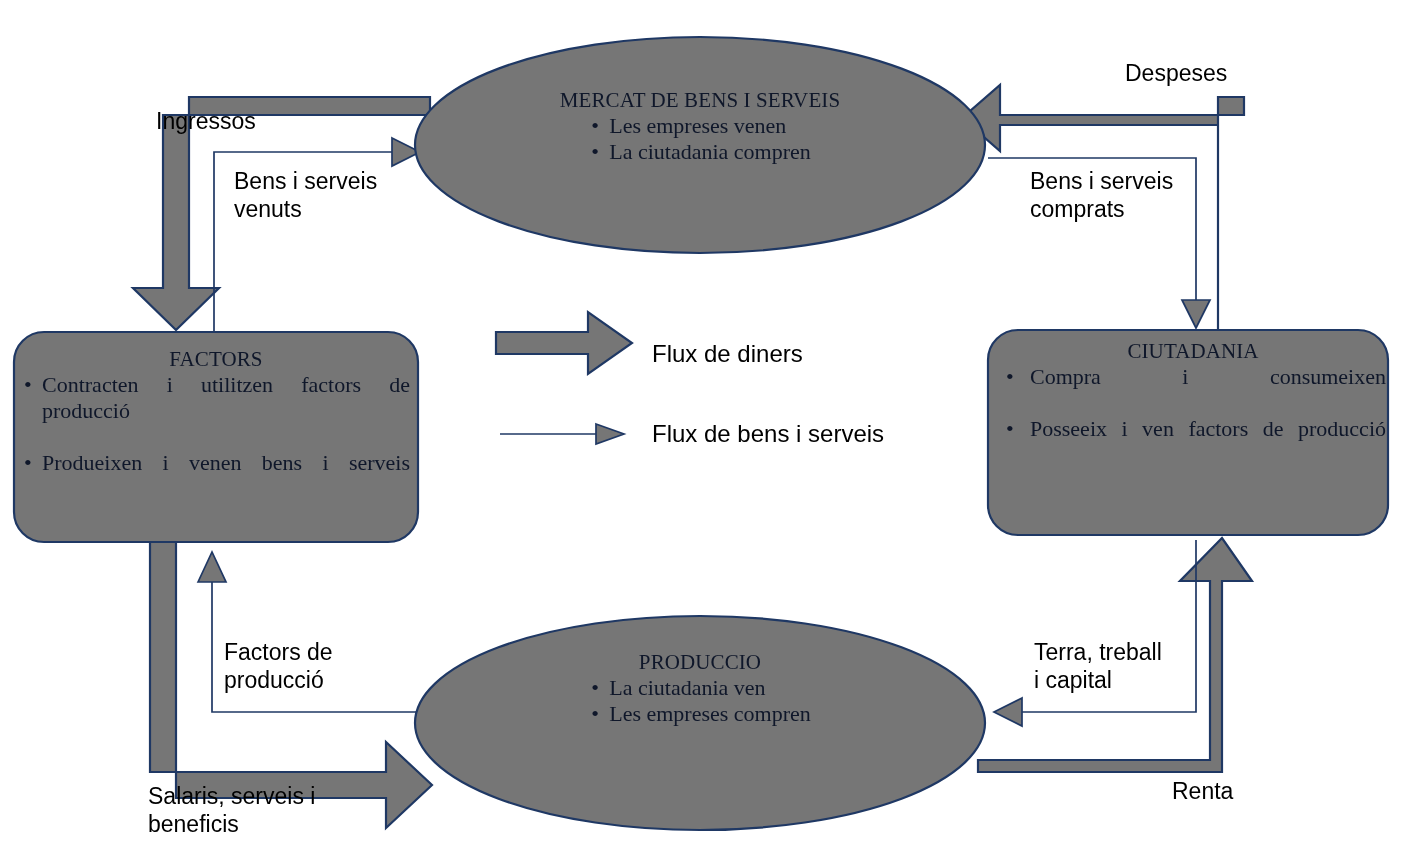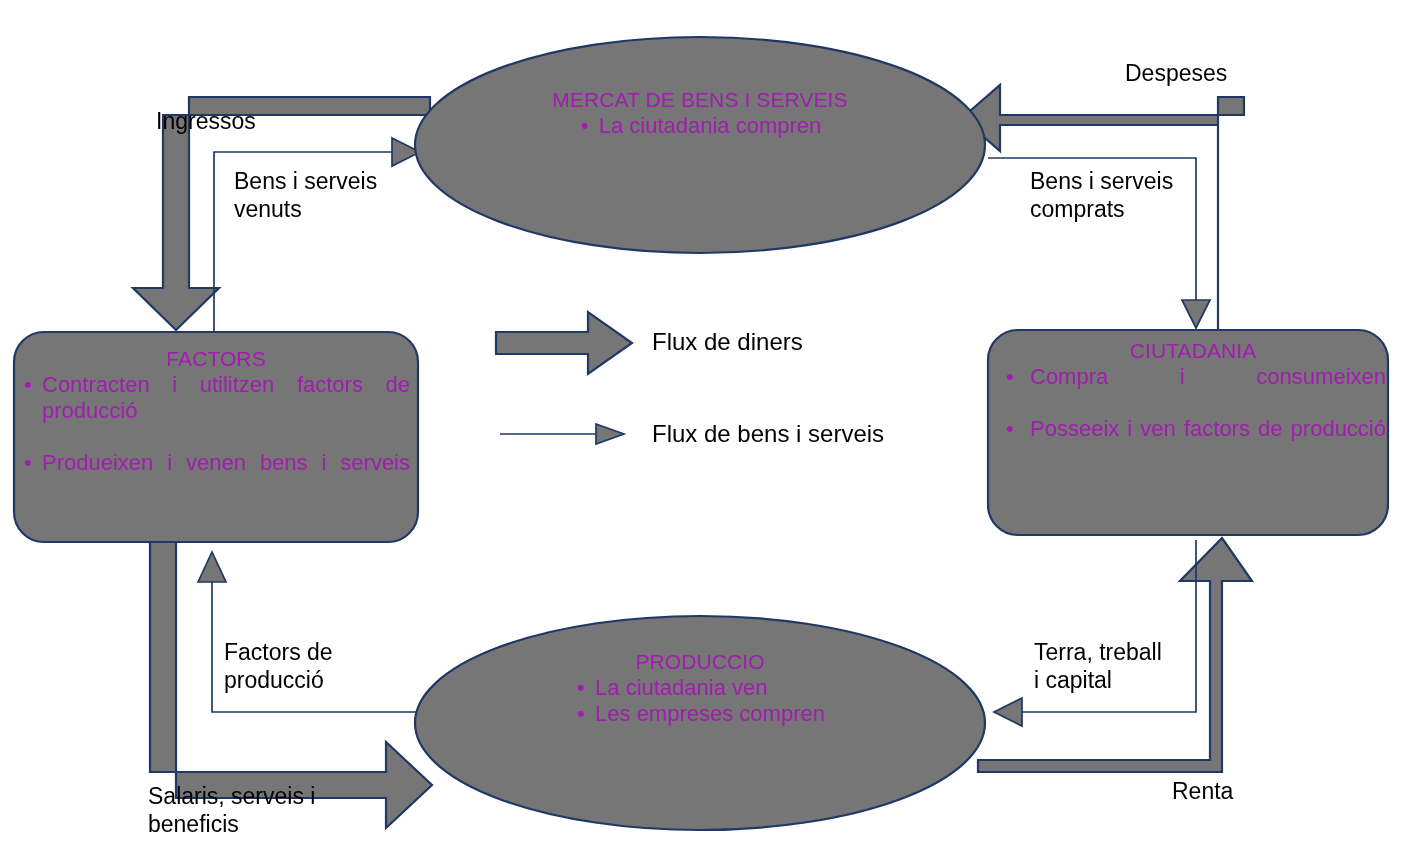--- a/index.html
+++ b/index.html
@@ -46,22 +46,22 @@
   }
   .goods-head {
     fill: #767676;
     stroke: #1F3864;
     stroke-width: 1.7;
     stroke-linejoin: miter;
   }
   
   .node-text {
     position: absolute;
-    color: #a21caf;
-    font-family: Liberation Sans, sans-serif;
+    color: #0f172a;
+    font-family: Liberation Serif, serif;
     line-height: 1.18;
     pointer-events: none;
   }
   .node-title {
     text-align: center;
     font-size: 21px;
     letter-spacing: .1px;
     white-space: nowrap;
   }
   .bullets {
@@ -156,20 +156,21 @@
 
     <path class="money-flow" d="M 496,332 L 588,332 L 588,312 L 632,343 L 588,374 L 588,354 L 496,354 Z"></path>
 
     <path class="goods-flow" d="M 500,434 L 596,434"></path>
     <path class="goods-head" d="M 596,424 L 624,434 L 596,444 Z"></path>
   </svg>
 
   <div class="node-text" id="mercat-bs-text">
     <div class="node-title">MERCAT DE BENS I SERVEIS</div>
     <ul class="bullets center-list">
+      <li>Les empreses venen</li>
       <li>La ciutadania compren</li>
     </ul>
   </div>
 
   <div class="node-text" id="mercat-fp-text">
     <div class="node-title">PRODUCCIO</div>
     <ul class="bullets center-list">
       <li>La ciutadania ven</li>
       <li>Les empreses compren</li>
     </ul>
@@ -205,17 +206,17 @@
 producció</div>
 
   <div class="edge-label" style="left:148px; top:783px;">Salaris, serveis i
 beneficis</div>
 
   <div class="edge-label" style="left:1034px; top:639px;">Terra, treball
 i capital</div>
 
   <div class="edge-label" style="left:1172px; top:778px;">Renta</div>
 
-  <div class="legend-label" style="left:652px; top:328px;">Flux de diners</div>
+  <div class="legend-label" style="left:652px; top:340px;">Flux de diners</div>
 
   <div class="legend-label" style="left:652px; top:420px;">Flux de bens i serveis</div>
 
 </div>
 
 </body></html>

